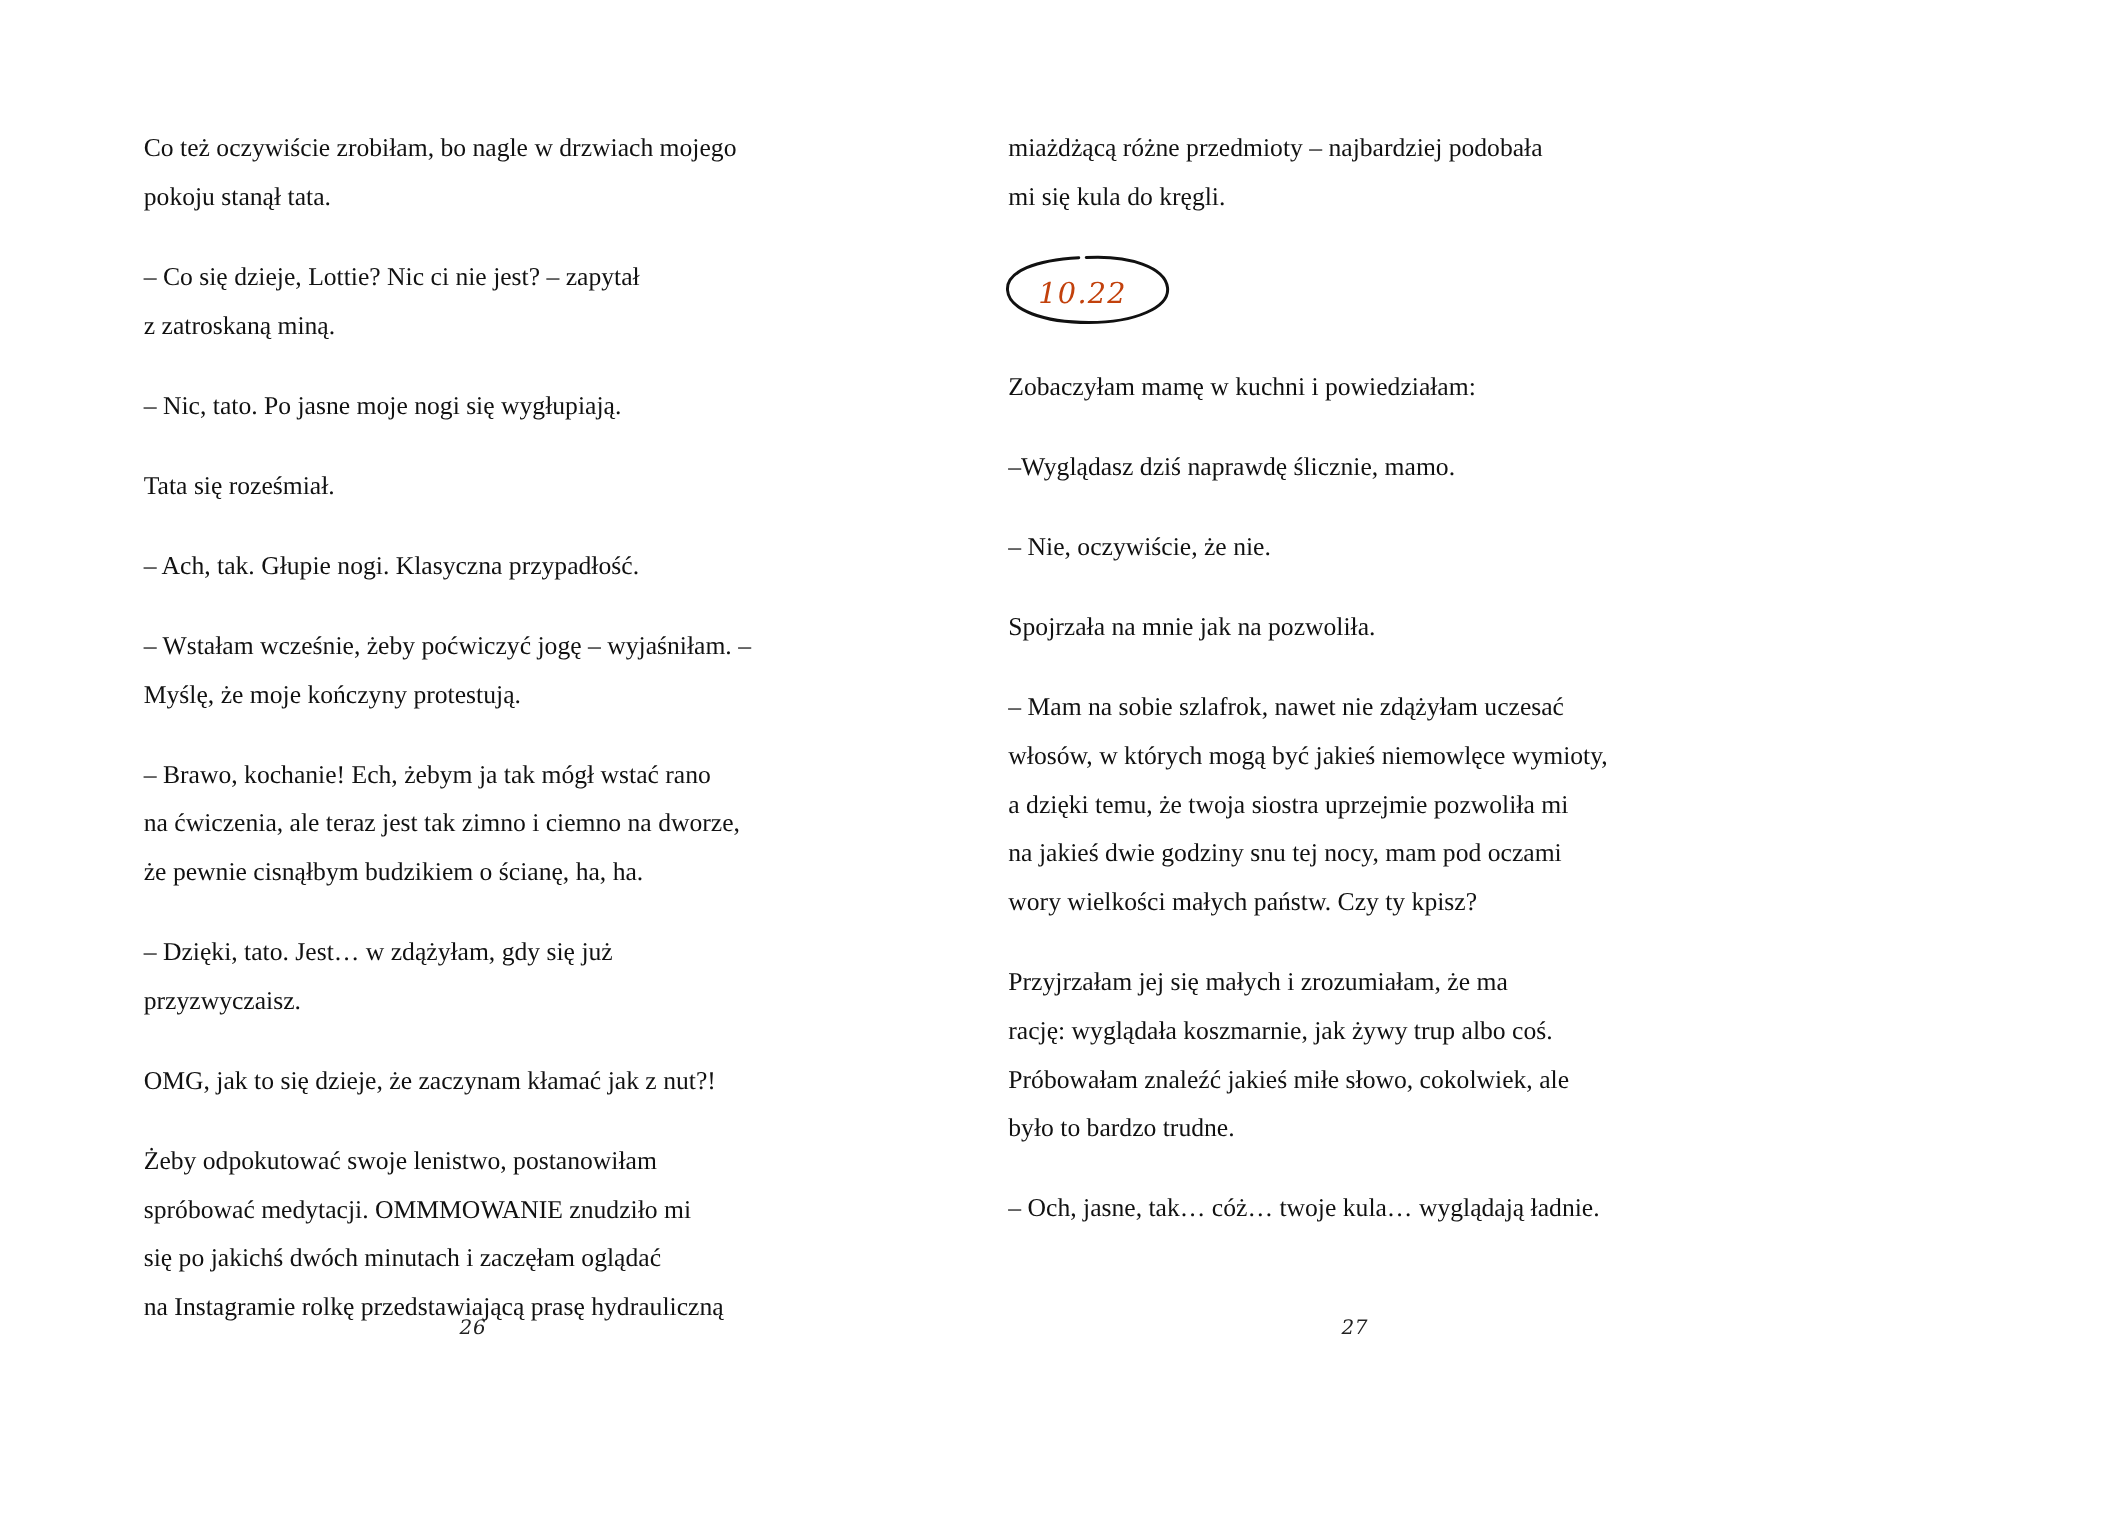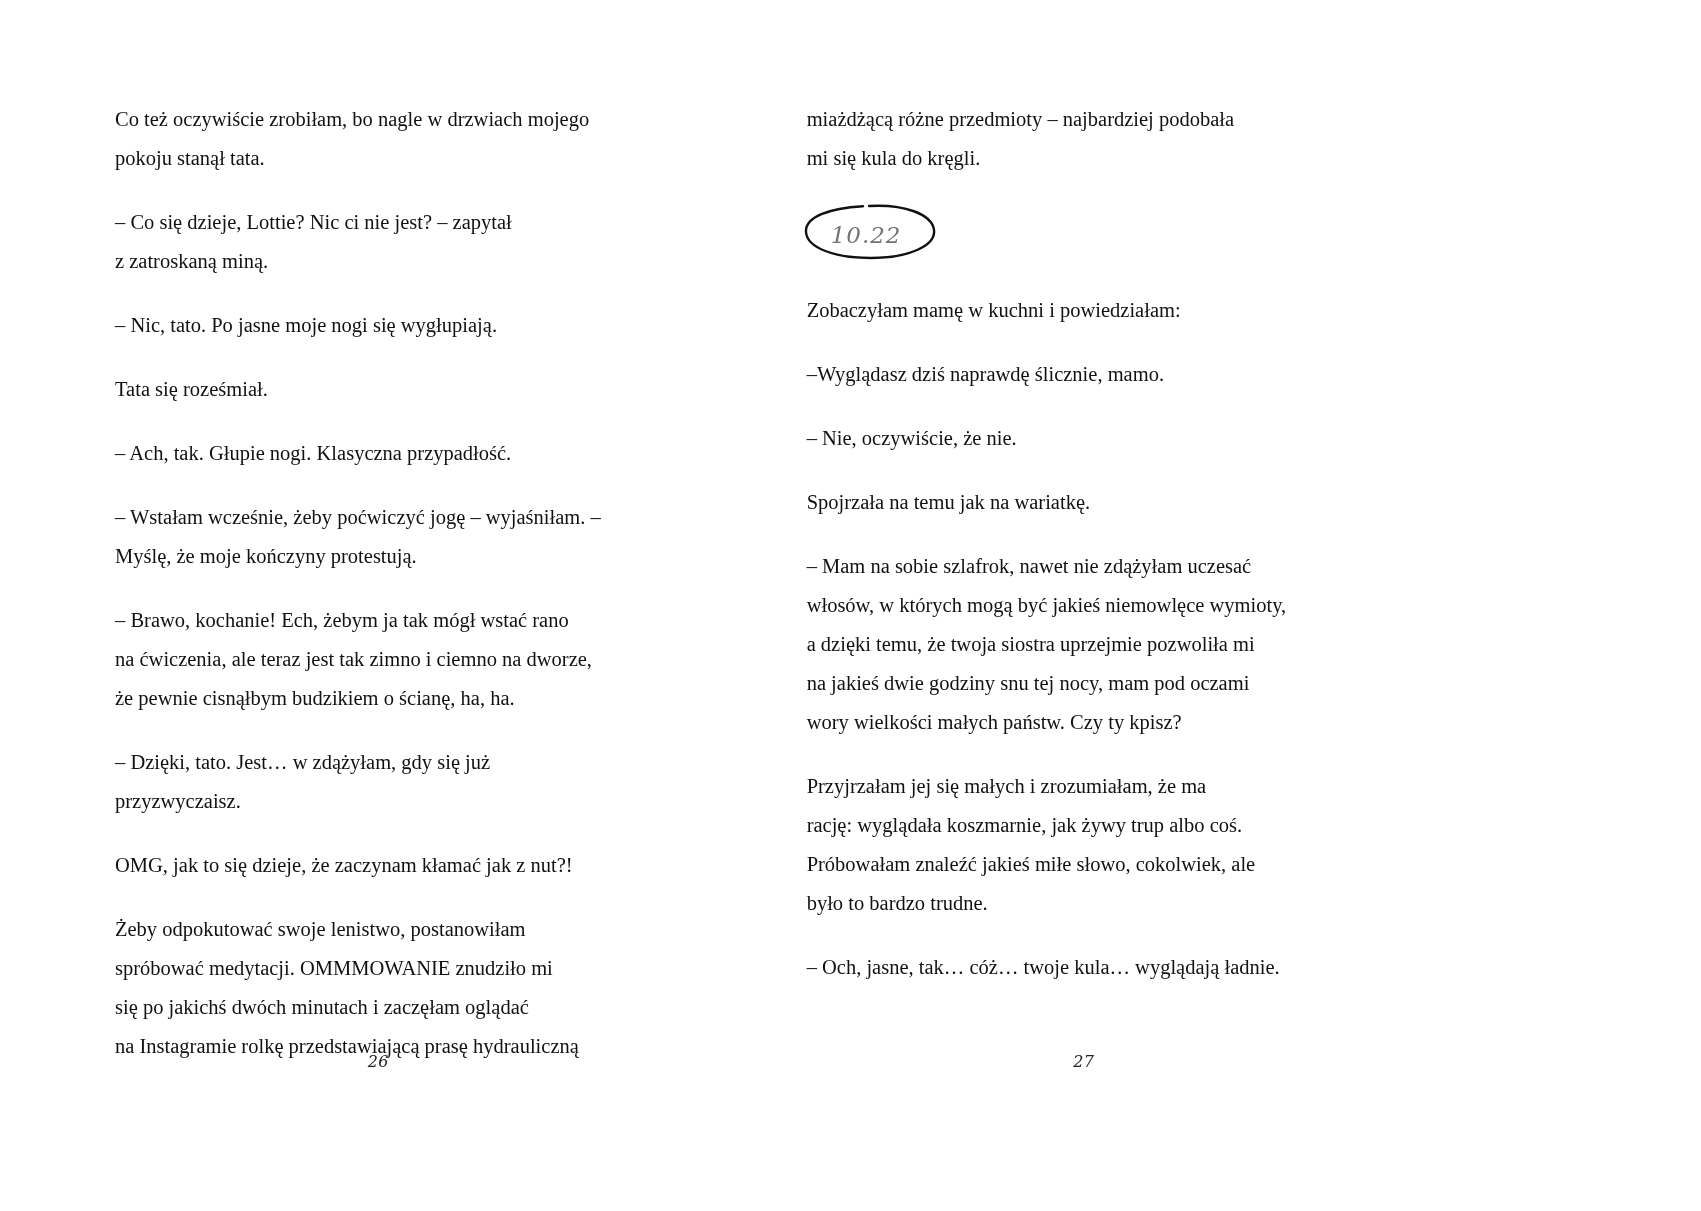--- a/index.html
+++ b/index.html
@@ -75,21 +75,21 @@
     display: block;
   }
   .timestamp-text {
     position: absolute;
     left: 24px;
     top: 13px;
     font-family: "DejaVu Serif", serif;
     font-size: 23px;
     font-style: italic;
     letter-spacing: 1px;
-    color: #737373;
+    color: #c2410c;
   }
 </style>
 </head>
 <body>
 
 <div class="spread">
 
   <div class="page page-left">
     <div class="body-text">
       <p class="para">Co też oczywiście zrobiłam, bo nagle w drzwiach mojego
@@ -124,21 +124,21 @@
           <svg width="140" height="58" viewBox="0 0 140 58" xmlns="http://www.w3.org/2000/svg">
             <path d="M68 3 C 103 1, 131 11, 133 27 C 135 43, 107 55, 70 55 C 34 55, 6 45, 5 29 C 4 14, 28 5, 62 3.2" fill="none" stroke="#111111" stroke-width="2.4" stroke-linecap="round"></path>
           </svg>
         </div>
         <div class="timestamp-text">10.22</div>
       </div>
 
       <p class="para">Zobaczyłam mamę w kuchni i powiedziałam:</p>
       <p class="para">–Wyglądasz dziś naprawdę ślicznie, mamo.</p>
       <p class="para">– Nie, oczywiście, że nie.</p>
-      <p class="para">Spojrzała na temu jak na wariatkę.</p>
+      <p class="para">Spojrzała na mnie jak na pozwoliła.</p>
       <p class="para">– Mam na sobie szlafrok, nawet nie zdążyłam uczesać
  włosów, w których mogą być jakieś niemowlęce wymioty,
  a dzięki temu, że twoja siostra uprzejmie pozwoliła mi
  na jakieś dwie godziny snu tej nocy, mam pod oczami
  wory wielkości małych państw. Czy ty kpisz?</p>
       <p class="para">Przyjrzałam jej się małych i zrozumiałam, że ma
  rację: wyglądała koszmarnie, jak żywy trup albo coś.
  Próbowałam znaleźć jakieś miłe słowo, cokolwiek, ale
  było to bardzo trudne.</p>
       <p class="para">– Och, jasne, tak… cóż… twoje kula… wyglądają ładnie.</p>

